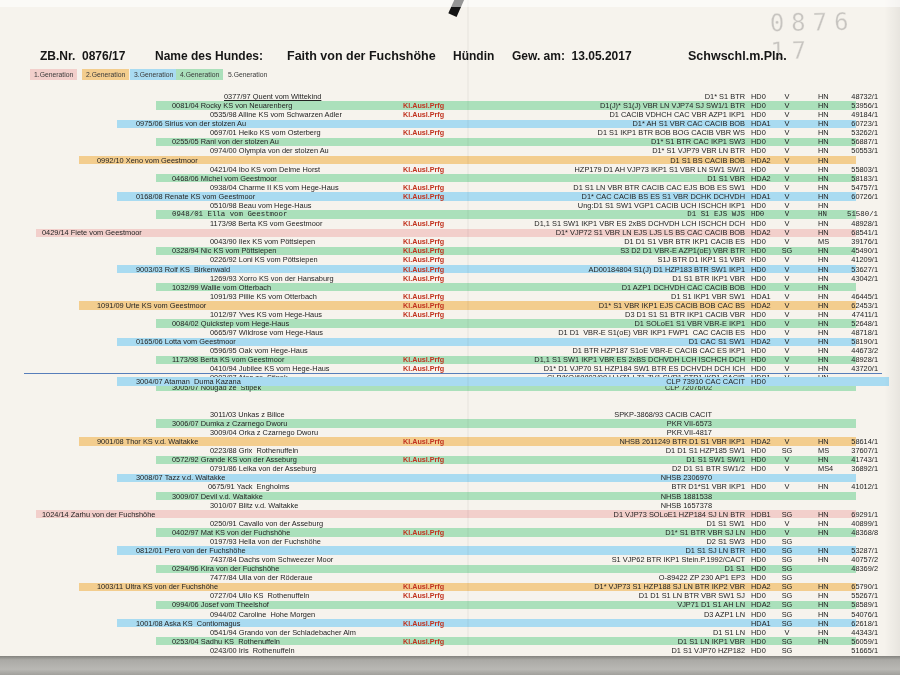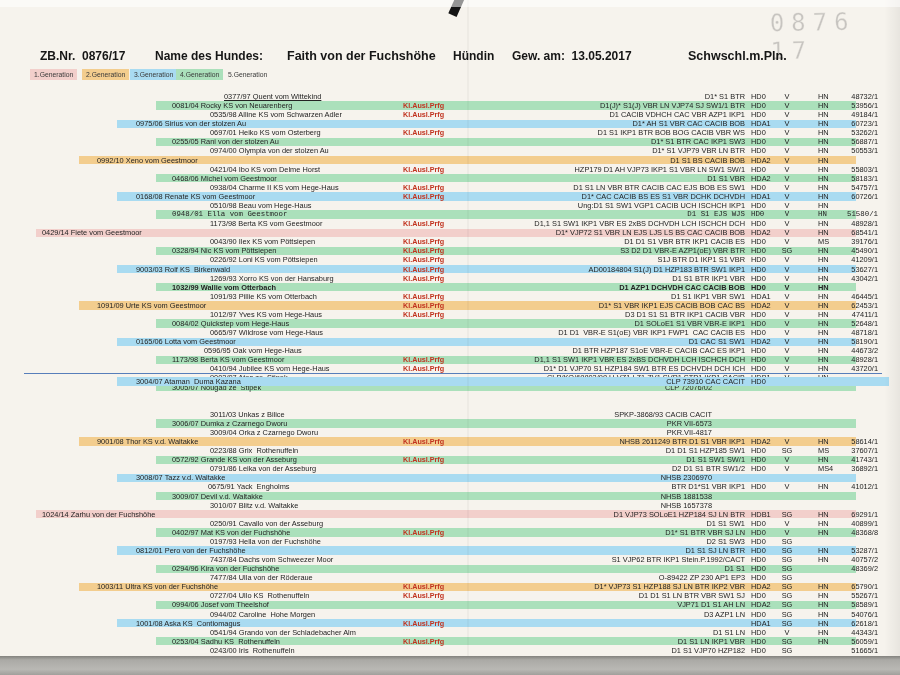--- a/index.html
+++ b/index.html
@@ -255,21 +255,21 @@
       </div>
       <div class="row" style="top: 273.6px;">
         <span class="nm" style="left: 210px;">1269/93 Xorro KS von der Hansaburg</span>
         <span class="kl">Kl.Ausl.Prfg</span>
         <span class="cd">D1 S1 BTR IKP1 VBR</span>
         <span class="hd">HD0</span>
         <span class="gr">V</span>
         <span class="rg">HN</span>
         <span class="nr">43042/1</span>
       </div>
-      <div class="row" style="top: 282.68px; font-weight: bold;">
+      <div class="row" style="top: 282.68px;">
         <div class="band g4" style="left: 156px;"></div>
         <span class="nm" style="left: 172px;">1032/99 Wallie vom Otterbach</span>
         <span class="cd">D1 AZP1 DCHVDH CAC CACIB BOB</span>
         <span class="hd">HD0</span>
         <span class="gr">V</span>
         <span class="rg">HN</span>
       </div>
       <div class="row" style="top: 291.76px;">
         <span class="nm" style="left: 210px;">1091/93 Pillie KS vom Otterbach</span>
         <span class="kl">Kl.Ausl.Prfg</span>
@@ -318,21 +318,21 @@
       <div class="row" style="top: 337.16px;">
         <div class="band g3" style="left: 117px;"></div>
         <span class="nm" style="left: 136px;">0165/06 Lotta vom Geestmoor</span>
         <span class="cd">D1 CAC S1 SW1</span>
         <span class="hd">HDA2</span>
         <span class="gr">V</span>
         <span class="rg">HN</span>
         <span class="nr">58190/1</span>
       </div>
       <div class="row" style="top: 346.24px;">
-        <span class="nm" style="left: 204px;">0596/95 Oak vom Hege-Haus</span>
+        <span class="nm" style="left: 210px;">0596/95 Oak vom Hege-Haus</span>
         <span class="cd">D1 BTR HZP187 S1oE VBR-E CACIB CAC ES IKP1</span>
         <span class="hd">HD0</span>
         <span class="gr">V</span>
         <span class="rg">HN</span>
         <span class="nr">44673/2</span>
       </div>
       <div class="row" style="top: 355.32px;">
         <div class="band g4" style="left: 156px;"></div>
         <span class="nm" style="left: 172px;">1173/98 Berta KS vom Geestmoor</span>
         <span class="kl">Kl.Ausl.Prfg</span>

